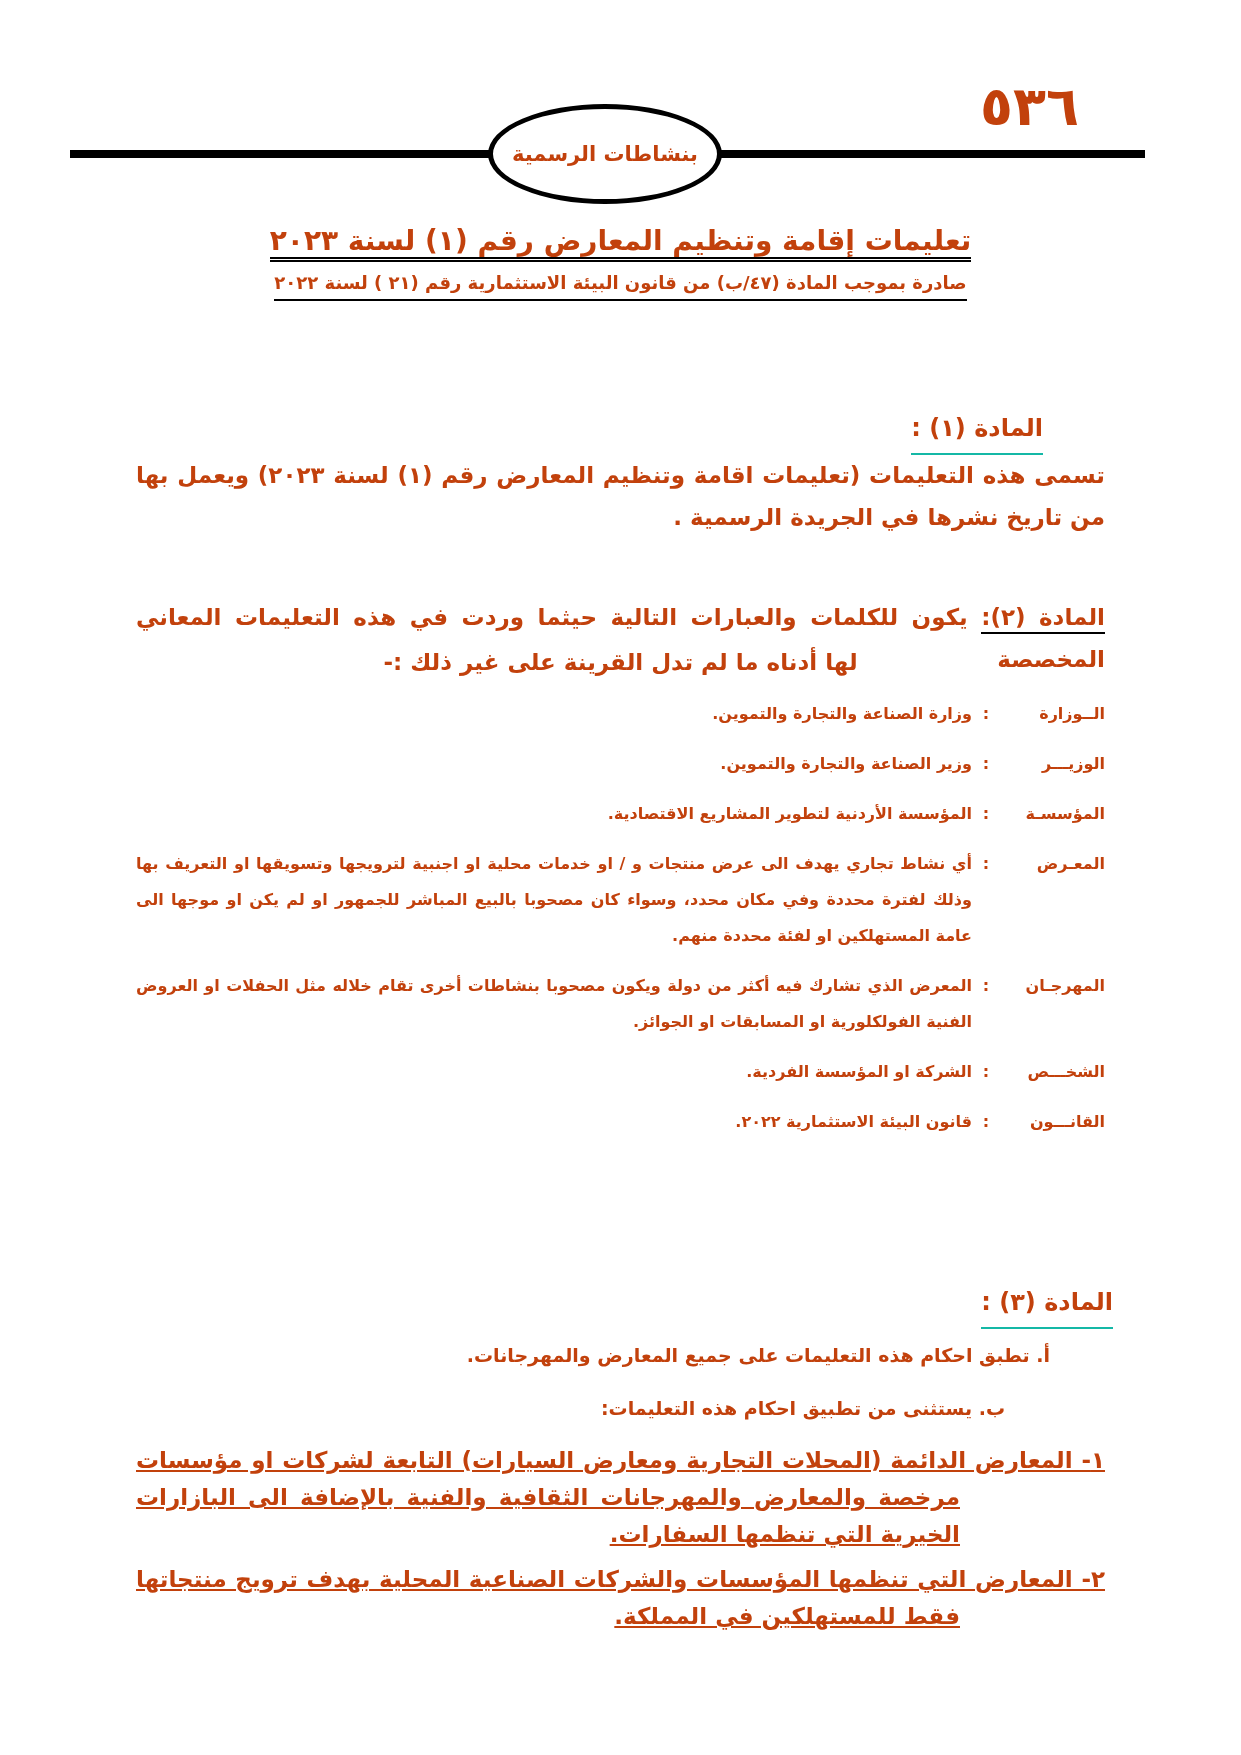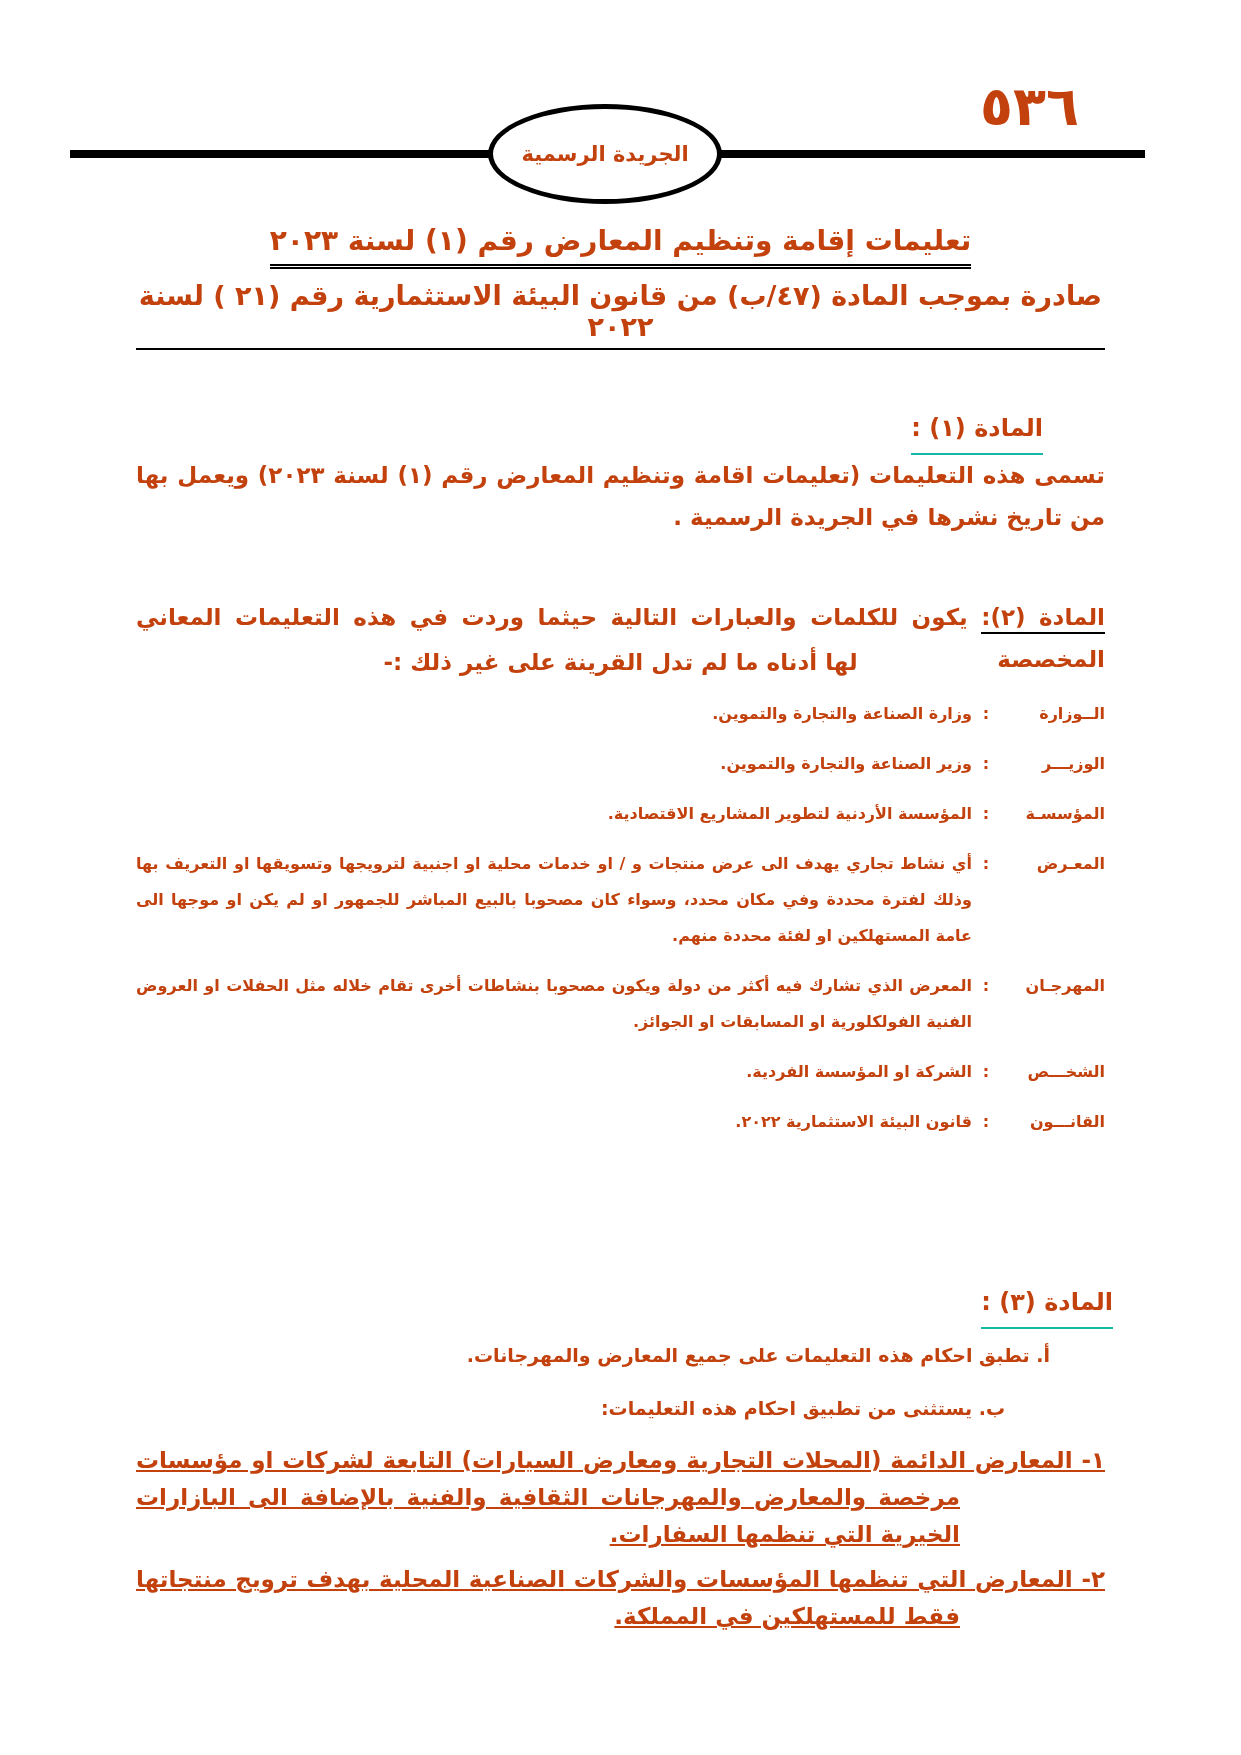--- a/index.html
+++ b/index.html
@@ -30,22 +30,22 @@
     display:flex; align-items:center; justify-content:center;
     z-index:2;
   }
   .gazette-seal span { font-size:21px; font-weight:bold; }
   
   .doc-title {
     position:absolute; left:136px; right:136px;
     text-align:center; font-weight:bold;
   }
   #doc-title-1 { top:216px; font-size:28px; }
-  #doc-title-1 .u { display:inline-block; border-bottom:5px double #000; padding-bottom:7px; }
-  #doc-title-2 { top:272px; font-size:27px; }
+  #doc-title-1 .u { display:inline-block; border-bottom:5px double #000; }
+  #doc-title-2 { top:264px; font-size:18px; }
   #doc-title-2 .u { display:inline-block; border-bottom:2px solid #000; padding-bottom:6px; }
   
   .article-heading { position:absolute; font-size:24px; font-weight:bold; }
   .article-heading .hu { display:inline-block; border-bottom:2px solid #14b8a6; padding-bottom:11px; }
   #article1-heading { top:406px; right:198px; }
   #article3-heading { top:1280px; right:128px; }
   .body-text {
     font-size:23px; font-weight:bold; line-height:42px;
     text-align:justify;
   }
@@ -80,21 +80,21 @@
   .exception + .exception { margin-top:8px; }
 </style>
 </head>
 <body>
 
 <div id="page">
 
   <div class="page-number">٥٣٦</div>
   <div class="header-rule"></div>
   <div class="gazette-seal">
-    <span>الجريدة الرسمية</span>
+    <span>بنشاطات الرسمية</span>
   </div>
 
   <div class="doc-title" id="doc-title-1">
     <span class="u">تعليمات إقامة وتنظيم المعارض رقم (١) لسنة ٢٠٢٣</span>
   </div>
   <div class="doc-title" id="doc-title-2">
     <span class="u">صادرة بموجب المادة (٤٧/ب) من قانون البيئة الاستثمارية رقم (٢١ ) لسنة ٢٠٢٢</span>
   </div>
 
   <div class="article-heading" id="article1-heading">

